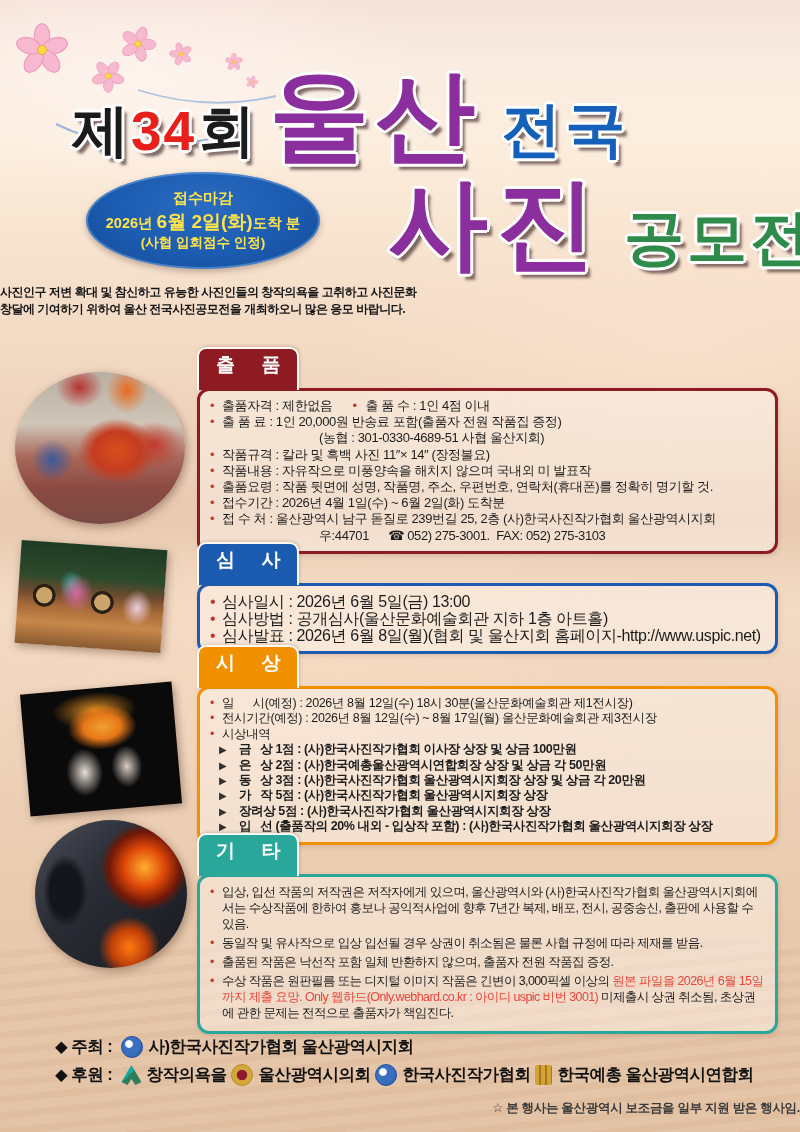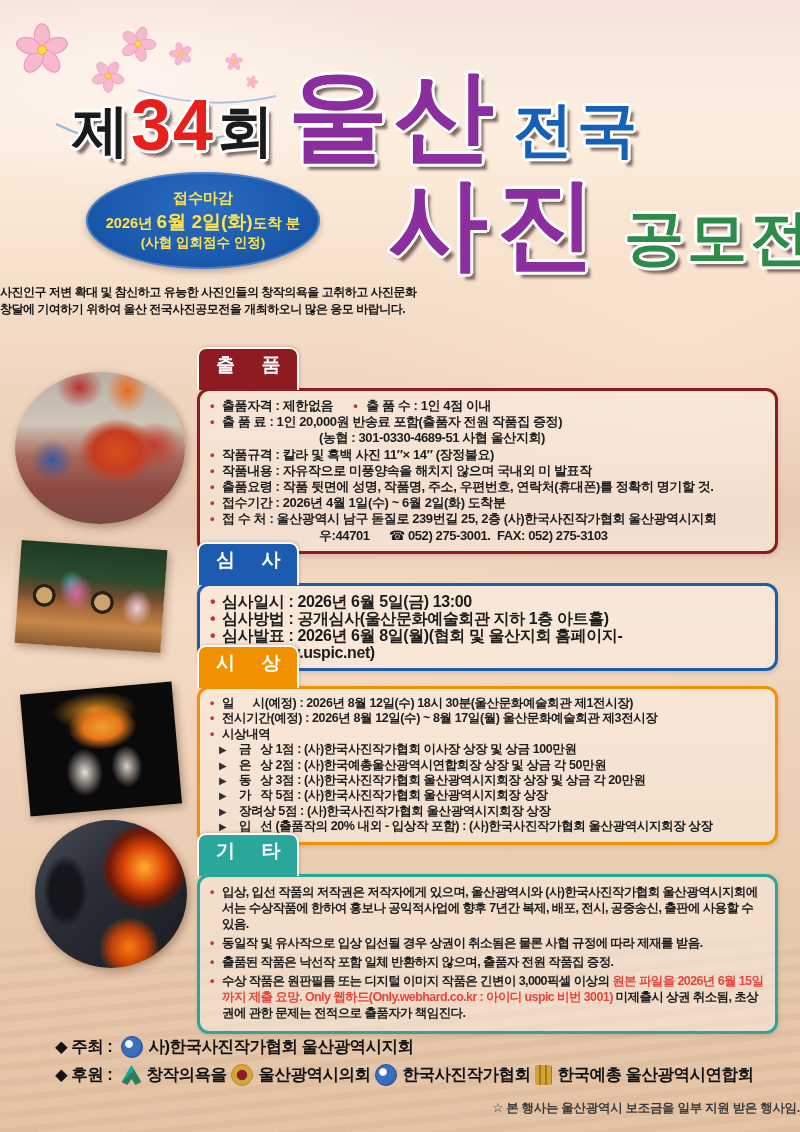--- a/index.html
+++ b/index.html
@@ -14,23 +14,23 @@
   .abs{position:absolute;}
   .wood{left:0;right:0;bottom:0;height:190px;opacity:.45;
     background:repeating-linear-gradient(-6deg, rgba(176,118,78,.14) 0 7px, rgba(255,255,255,.06) 7px 16px);}
   .haze{left:0;right:0;top:470px;height:110px;background:linear-gradient(180deg,rgba(196,150,122,0),rgba(196,150,122,.14),rgba(196,150,122,0));}
 
   
   .trow{display:flex;align-items:baseline;white-space:pre;}
   .ot{font-weight:bold;
       text-shadow:-2px -2px 0 #fff,2px -2px 0 #fff,-2px 2px 0 #fff,2px 2px 0 #fff,-3px 0 0 #fff,3px 0 0 #fff,0 -3px 0 #fff,0 3px 0 #fff,5px 6px 3px rgba(75,50,50,.7);}
   .t-je,.t-hoe{font-size:57px;color:#1b1b1b;}
-  .t-num{font-size:72px;color:#e8201c;letter-spacing:2px;margin:16px 2px;}
+  .t-num{font-size:55px;color:#e8201c;letter-spacing:2px;margin:16px 2px;}
   .t-ulsan{font-size:100px;color:#8b2f9e;margin-left:14px;letter-spacing:6px;}
-  .t-jeonguk{font-size:60px;color:#1560b8;margin-left:13px;letter-spacing:4px;}
+  .t-jeonguk{font-size:60px;color:#1560b8;margin-left:20px;letter-spacing:4px;}
   .t-sajin{font-size:100px;color:#8b2f9e;letter-spacing:8px;}
   .t-gongmo{font-size:60px;color:#2e8b4a;margin-left:20px;letter-spacing:3px;}
 
   
   .badge{left:86px;top:172px;width:234px;height:97px;border-radius:50%;
     background:radial-gradient(ellipse at 50% 35%, #2a6cc0 0%, #1b5bb0 55%, #154a96 100%);
     box-shadow:0 3px 6px rgba(90,60,50,.35), inset 0 0 0 2px rgba(120,170,225,.5);
     color:#ffe34a;text-align:center;display:flex;flex-direction:column;justify-content:center;gap:2px;
     font-weight:bold;line-height:1.25;}
   .badge .b1{font-size:15px;}
@@ -41,21 +41,21 @@
   
   .intro{left:0;right:0;top:284px;text-align:left;font-size:12px;font-weight:bold;color:#141414;line-height:1.42;letter-spacing:-0.5px;}
 
   
   .section{left:197px;width:581px;}
   .tab{display:inline-block;white-space:pre;padding:3px 17px 12px;font-size:19px;font-weight:bold;color:#fff;
        border:2px solid #fdfaf6;border-bottom:none;border-radius:9px 9px 0 0;position:relative;z-index:2;
        box-shadow:1px -1px 3px rgba(120,80,60,.25);}
   .box{position:relative;z-index:1;margin-top:-2px;border-radius:12px;padding:7px 9px;
        background:rgba(255,250,245,.42);box-shadow:1px 2px 4px rgba(120,80,60,.18);}
-  .ln{position:relative;display:block;padding-left:13px;font-weight:700;color:#1c1c1c;white-space:pre-wrap;letter-spacing:-0.4px;}
+  .ln{position:relative;display:block;padding-left:13px;font-weight:400;color:#1c1c1c;white-space:pre-wrap;letter-spacing:-0.4px;}
   .ln::before{content:"•";position:absolute;left:1px;top:0;color:#c4372c;}
   .ln.cont{padding-left:110px;}
   .ln.cont::before{content:"";}
   .ln .b2nd{position:relative;padding-left:13px;margin-left:20px;}
   .ln .b2nd::before{content:"•";position:absolute;left:0;color:#c4372c;}
   .arrow{position:relative;display:block;padding-left:30px;font-weight:600;color:#1c1c1c;white-space:pre-wrap;letter-spacing:-0.4px;}
   .arrow::before{content:"▶";position:absolute;left:10px;top:0;font-size:.8em;color:#333;}
   .s-sub .ln{font-size:13px;line-height:16.2px;}
   .s-jud .ln{font-size:16px;line-height:17px;}
   .s-awd .ln,.s-awd .arrow{font-size:12.5px;line-height:15.4px;}

